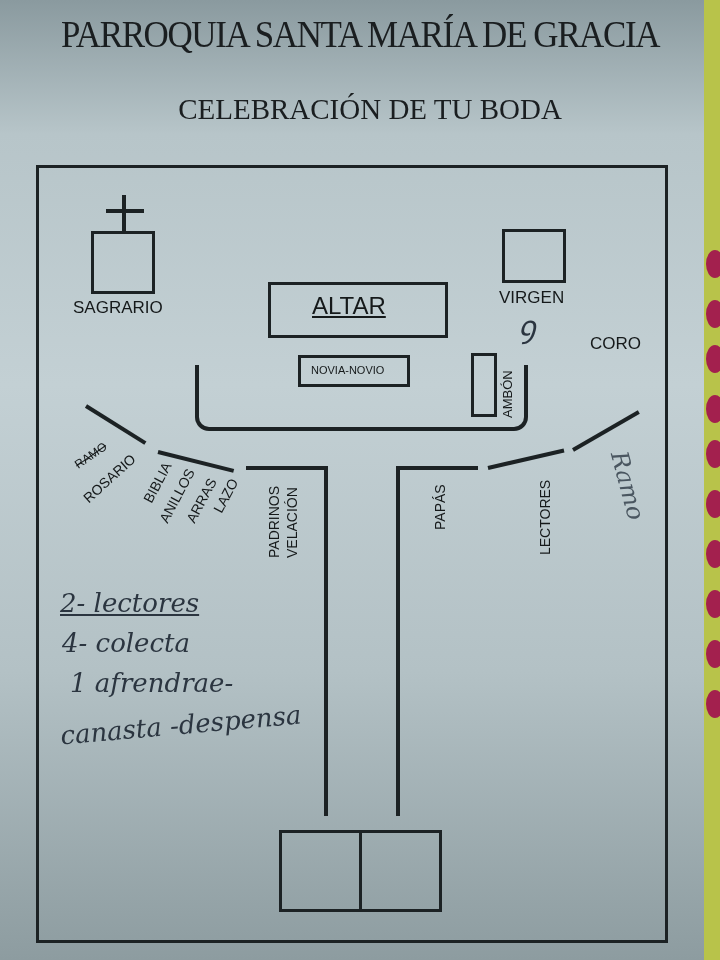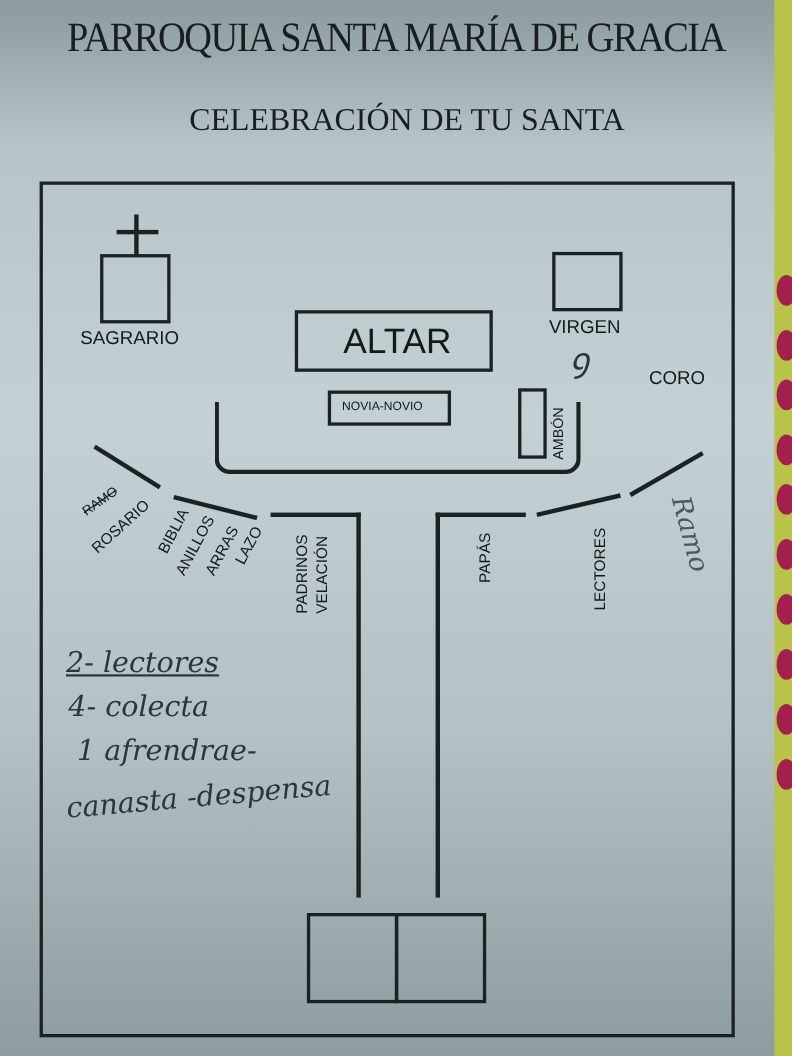--- a/index.html
+++ b/index.html
@@ -35,34 +35,34 @@
   <div class="dot" style="top:440px"></div>
     <div class="dot" style="top:490px"></div>
   <div class="dot" style="top:540px"></div>
     <div class="dot" style="top:590px"></div>
   <div class="dot" style="top:640px"></div>
     <div class="dot" style="top:690px"></div>
 </div>
 
 <div class="title">PARROQUIA SANTA MARÍA DE GRACIA</div>
 <div class="subtitle">
-  <div>CELEBRACIÓN DE TU SANTA</div>
+  <div>CELEBRACIÓN DE TU BODA</div>
 </div>
 
 <div class="frame"></div>
 
 <div class="abs" style="left:106px;top:195px;width:38px;height:40px;">
   <div class="abs" style="left:16px;top:0;width:4px;height:38px;background:#1c2224"></div>
   <div class="abs" style="left:0;top:14px;width:38px;height:4px;background:#1c2224"></div>
 </div>
 <div class="box" style="left:91px;top:231px;width:64px;height:63px;"></div>
 <div class="lbl" style="left:73px;top:298px;">SAGRARIO</div>
 
 <div class="box" style="left:268px;top:282px;width:180px;height:56px;"></div>
-<div class="lbl" style="left:312px;top:292px;font-size:32px;">ALTAR</div>
+<div class="lbl" style="left:312px;top:292px;font-size:24px;text-decoration:underline;">ALTAR</div>
 
 <div class="box" style="left:502px;top:229px;width:64px;height:54px;"></div>
 <div class="lbl" style="left:499px;top:288px;">VIRGEN</div>
 <div class="hand" style="left:518px;top:305px;font-size:30px;">ꝯ</div>
 
 <div class="lbl" style="left:590px;top:334px;">CORO</div>
 
 <div class="box" style="left:298px;top:355px;width:112px;height:32px;"></div>
 <div class="lbl" style="left:311px;top:364px;font-size:11px;">NOVIA-NOVIO</div>
 

